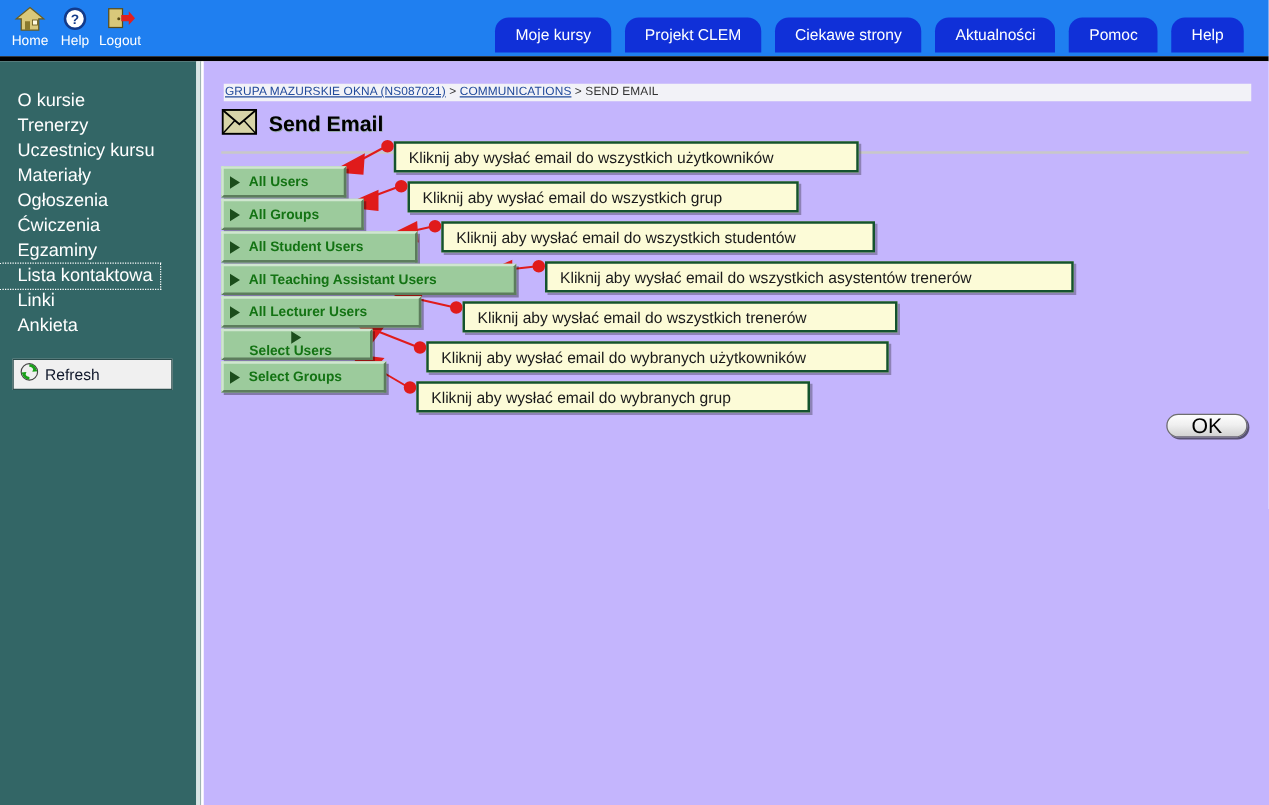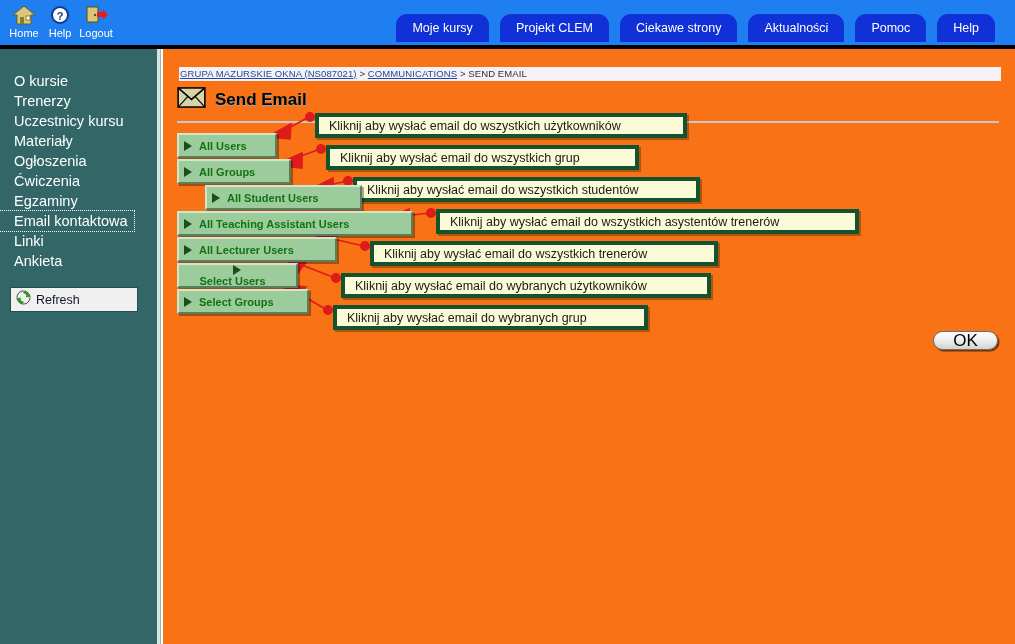--- a/index.html
+++ b/index.html
@@ -68,21 +68,21 @@
   #refresh-btn{
     position:absolute;left:10px;top:238px;width:128px;height:25px;
     background:#f0f0f0;border:1px solid #2b4d4d;
     display:flex;align-items:center;gap:5px;padding-left:5px;
     box-sizing:border-box;cursor:pointer;
   }
   #refresh-btn .rlabel{font-size:12.5px;color:#0f172a;}
 
   
   #content{
-    position:absolute;left:163px;top:49px;width:852px;height:595px;background:#f97316;
+    position:absolute;left:163px;top:49px;width:852px;height:595px;background:#c4b5fd;
   }
   #breadcrumb{
     position:absolute;left:16px;top:18px;width:822px;height:14px;
     background:#f2f2f7;font-size:9.5px;color:#333333;
     letter-spacing:0.1px;line-height:14px;white-space:nowrap;
     padding-left:1px;box-sizing:border-box;
   }
   #breadcrumb a{color:#214a9b;text-decoration:underline;}
   #breadcrumb .sep{color:#333;}
   #breadcrumb .current{color:#333;}
@@ -119,21 +119,21 @@
   }
   .opt-btn .olabel{
     font-size:11px;font-weight:bold;color:#137313;
     white-space:nowrap;padding-right:10px;
   }
 
   
   .tip{
     position:absolute;height:25px;
     background:#fcfbd7;
-    border:4px solid #14532d;
+    border:2px solid #14532d;
     box-shadow:2px 2px 0 rgba(0,0,0,0.28);
     display:flex;align-items:center;
     font-size:12.5px;color:#1a1a1a;white-space:nowrap;
     padding:0 10px;box-sizing:border-box;
   }
 
   
   #arrows{position:absolute;left:0;top:0;width:852px;height:595px;pointer-events:none;}
 
   
@@ -200,21 +200,21 @@
 
 <div id="sidebar">
   <ul class="side-list">
     <li class="side-row"><span class="side-item">O kursie</span></li>
     <li class="side-row"><span class="side-item">Trenerzy</span></li>
     <li class="side-row"><span class="side-item">Uczestnicy kursu</span></li>
     <li class="side-row"><span class="side-item">Materiały</span></li>
     <li class="side-row"><span class="side-item">Ogłoszenia</span></li>
     <li class="side-row"><span class="side-item">Ćwiczenia</span></li>
     <li class="side-row"><span class="side-item">Egzaminy</span></li>
-    <li class="side-row"><span class="side-item selected">Email kontaktowa</span></li>
+    <li class="side-row"><span class="side-item selected">Lista kontaktowa</span></li>
     <li class="side-row"><span class="side-item">Linki</span></li>
     <li class="side-row"><span class="side-item">Ankieta</span></li>
   </ul>
 
   <div id="refresh-btn">
     <span>
       <svg width="15" height="15" viewBox="0 0 16 16">
         <circle cx="8" cy="8" r="7" fill="none" stroke="#444" stroke-width="1"></circle>
         <path d="M8 2.5 A5.5 5.5 0 0 1 13 7" fill="none" stroke="#19a019" stroke-width="2.4"></path>
         <path d="M8 13.5 A5.5 5.5 0 0 1 3 9" fill="none" stroke="#19a019" stroke-width="2.4"></path>
@@ -294,21 +294,21 @@
   </svg>
 
   <div class="opt-btn" style="left:14px;top:84px;width:96px;">
     <span class="tri"></span>
     <span class="olabel">All Users</span>
   </div>
   <div class="opt-btn" style="left:14px;top:110px;width:110px;">
     <span class="tri"></span>
     <span class="olabel">All Groups</span>
   </div>
-  <div class="opt-btn" style="left:14px;top:136px;width:153px;margin-left:28px;">
+  <div class="opt-btn" style="left:14px;top:136px;width:153px;">
     <span class="tri"></span>
     <span class="olabel">All Student Users</span>
   </div>
   <div class="opt-btn" style="left:14px;top:162px;width:232px;">
     <span class="tri"></span>
     <span class="olabel">All Teaching Assistant Users</span>
   </div>
   <div class="opt-btn" style="left:14px;top:188px;width:156px;">
     <span class="tri"></span>
     <span class="olabel">All Lecturer Users</span>

